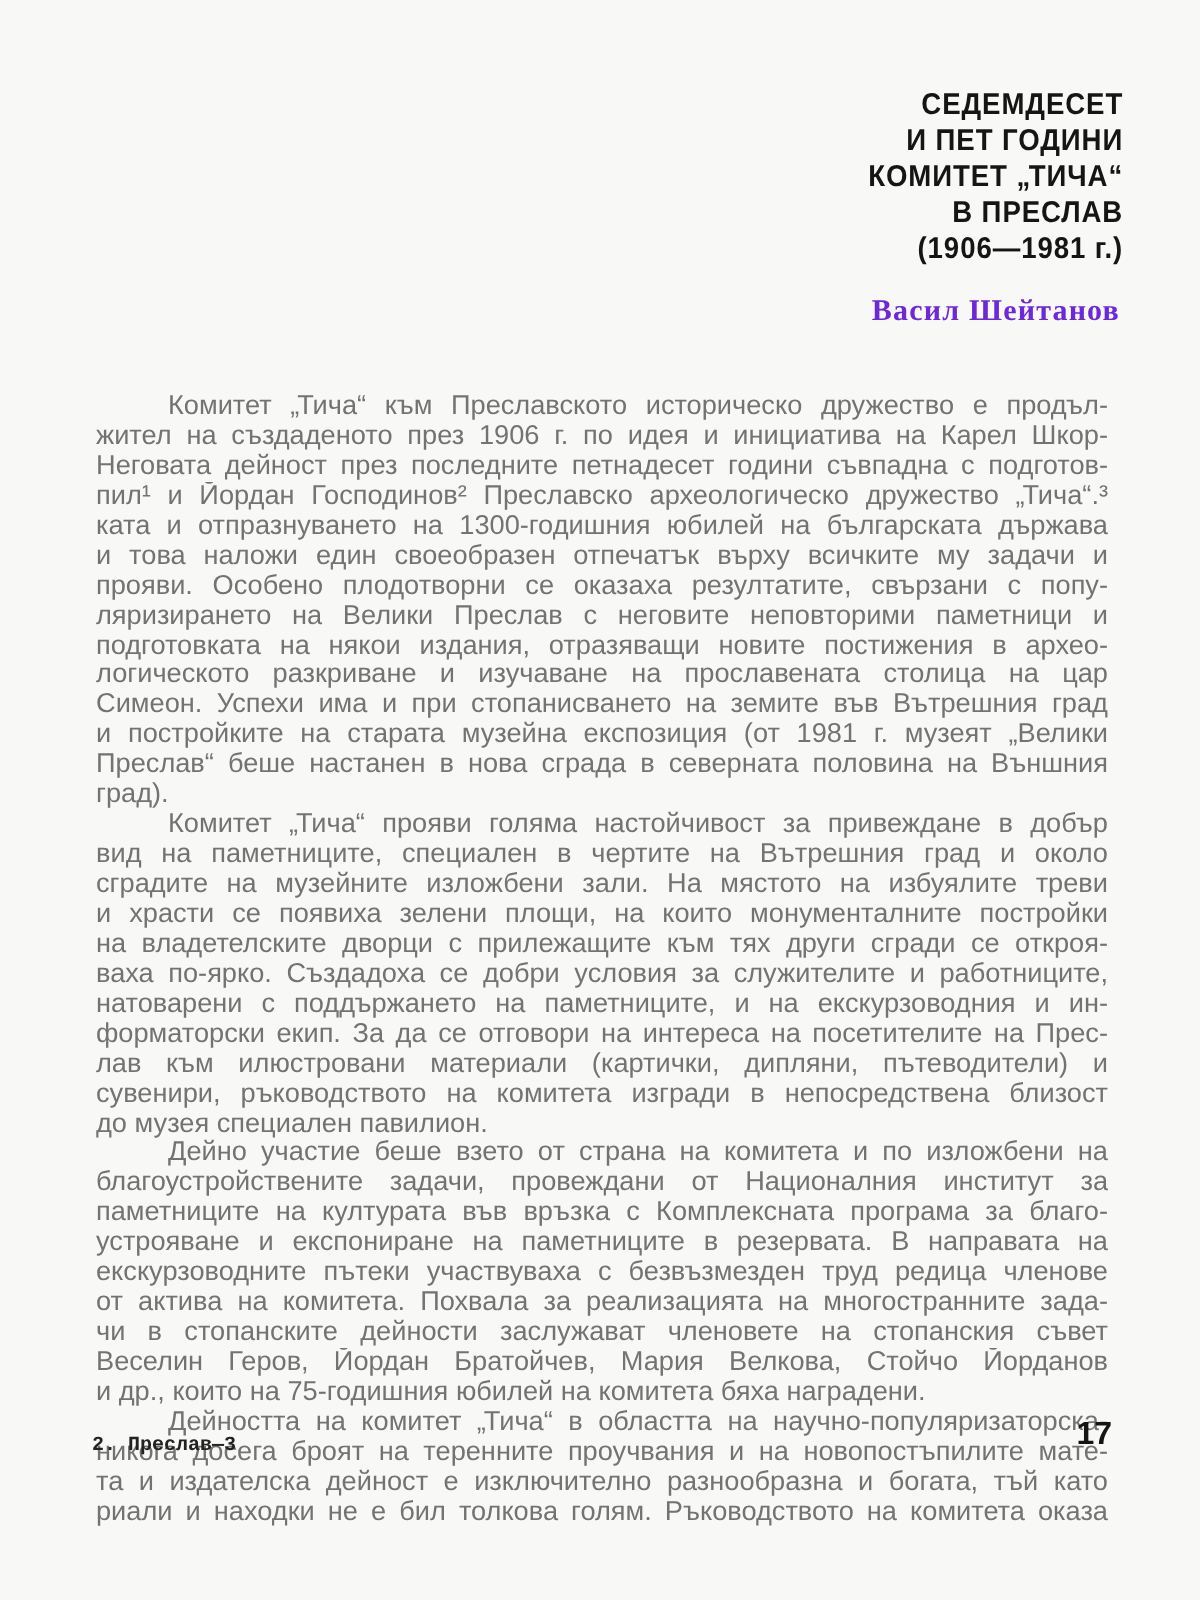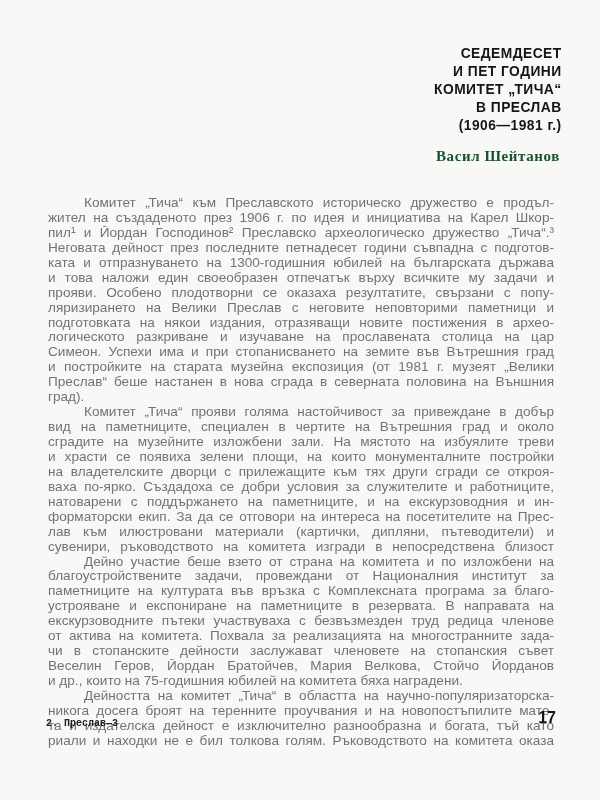--- a/index.html
+++ b/index.html
@@ -30,21 +30,21 @@
     }
     .title-line { display: block; white-space: nowrap; }
     .author {
       position: absolute;
       right: 40px;
       top: 148px;
       font-family: "Liberation Serif", serif;
       font-weight: bold;
       font-size: 15px;
       letter-spacing: 0.6px;
-      color: #14532d;
+      color: #6d28d9;
     }
     .body-text {
       position: absolute;
       left: 48px;
       top: 196px;
       width: 506px;
       font-family: Liberation Sans, sans-serif;
       font-size: 13.6px;
       line-height: 14.95px;
       color: #737373;
@@ -89,42 +89,43 @@
     <span class="title-line">КОМИТЕТ „ТИЧА“</span>
     <span class="title-line">В ПРЕСЛАВ</span>
     <span class="title-line">(1906—1981 г.)</span>
   </div>
 
   <div class="author">Васил Шейтанов</div>
 
   <div class="body-text">
     <span class="line indent">Комитет „Тича“ към Преславското историческо дружество е продъл-</span>
     <span class="line">жител на създаденото през 1906 г. по идея  и  инициатива на Карел Шкор-</span>
+    <span class="line">Неговата дейност през последните петнадесет години съвпадна с подготов-</span>
     <span class="line">пил¹ и Йордан Господинов² Преславско археологическо дружество „Тича“.³</span>
-    <span class="line">Неговата дейност през последните петнадесет години съвпадна с подготов-</span>
     <span class="line">ката и отпразнуването на 1300-годишния юбилей на българската държава</span>
     <span class="line">и това наложи един своеобразен отпечатък върху всичките му задачи и</span>
     <span class="line">прояви. Особено плодотворни се оказаха резултатите, свързани с попу-</span>
     <span class="line">ляризирането на Велики Преслав с неговите неповторими паметници и</span>
     <span class="line">подготовката на някои издания, отразяващи новите постижения в архео-</span>
     <span class="line">логическото разкриване и изучаване на  прославената столица на цар</span>
     <span class="line">Симеон. Успехи има и при стопанисването на земите във Вътрешния град</span>
     <span class="line">и постройките на старата музейна експозиция (от 1981 г. музеят „Велики</span>
     <span class="line">Преслав“ беше настанен в нова сграда в северната половина на Външния</span>
     <span class="line last">град).</span>
     <span class="line indent">Комитет „Тича“ прояви голяма настойчивост за привеждане в добър</span>
     <span class="line">вид на паметниците, специален  в  чертите на Вътрешния  град и около</span>
     <span class="line">сградите на музейните изложбени зали. На мястото на избуялите треви</span>
     <span class="line">и храсти се появиха зелени площи, на които монументалните постройки</span>
     <span class="line">на владетелските дворци с прилежащите към тях други сгради се откроя-</span>
     <span class="line">ваха по-ярко. Създадоха се добри условия за служителите и работниците,</span>
     <span class="line">натоварени с поддържането на паметниците, и на екскурзоводния и ин-</span>
     <span class="line">форматорски екип. За да се отговори на интереса на посетителите на Прес-</span>
     <span class="line">лав към илюстровани материали (картички, дипляни, пътеводители) и</span>
     <span class="line">сувенири, ръководството на комитета изгради в непосредствена близост</span>
+    <span class="line last">до музея специален павилион.</span>
     <span class="line indent">Дейно участие беше взето от страна на комитета и по изложбени на</span>
     <span class="line">благоустройствените задачи, провеждани от Националния институт за</span>
     <span class="line">паметниците на културата във връзка с Комплексната програма за благо-</span>
     <span class="line">устрояване и експониране на паметниците в резервата. В направата на</span>
     <span class="line">екскурзоводните пътеки участвуваха с безвъзмезден труд редица членове</span>
     <span class="line">от актива на комитета. Похвала за реализацията на многостранните зада-</span>
     <span class="line">чи в стопанските дейности заслужават членовете на стопанския съвет</span>
     <span class="line">Веселин Геров, Йордан Братойчев, Мария Велкова, Стойчо Йорданов</span>
     <span class="line last">и др., които на 75-годишния юбилей на комитета бяха наградени.</span>
     <span class="line indent">Дейността на комитет „Тича“ в областта на научно-популяризаторска-</span>

